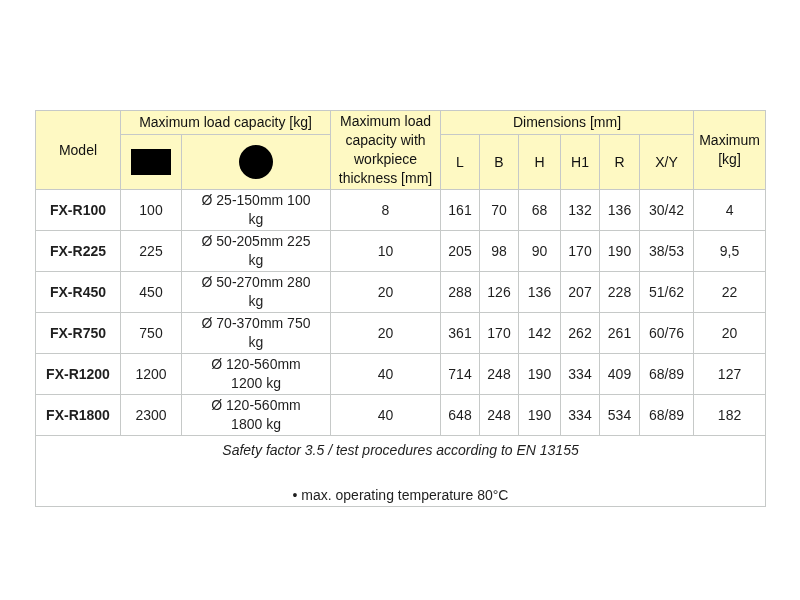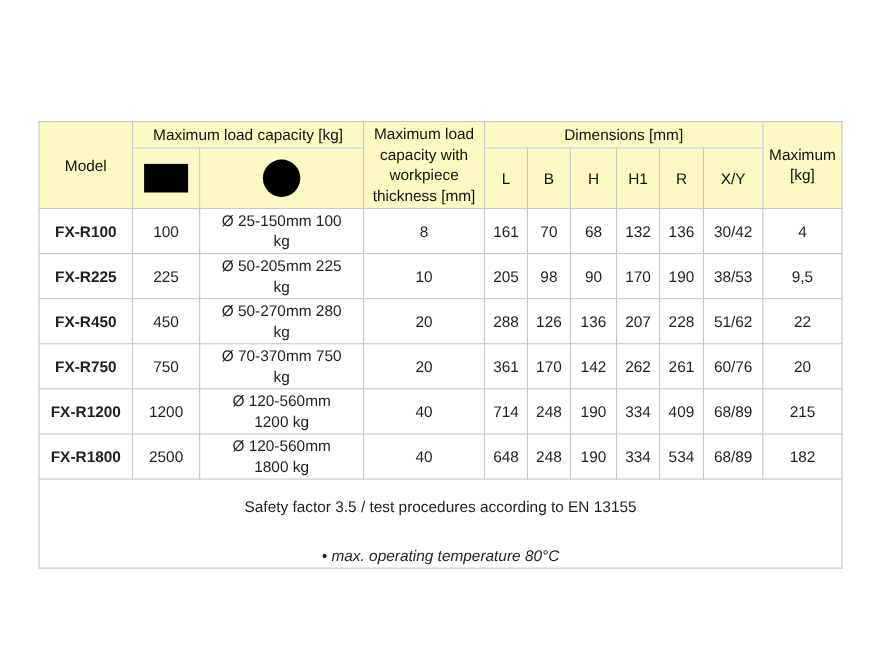--- a/index.html
+++ b/index.html
@@ -46,22 +46,22 @@
     background: #000;
     margin: 0 auto;
   }
   .circle-shape {
     width: 34px; height: 34px;
     background: #000;
     border-radius: 50%;
     margin: 0 auto;
   }
   td.footer-cell { background: #ffffff; }
-  .footer-line1 { margin-top: 14px; }
-  .footer-line2 { margin-top: 26px; font-style: italic; }
+  .footer-line1 { margin-top: 4px; font-style: italic; }
+  .footer-line2 { margin-top: 26px; }
 </style>
 </head>
 <body>
 
 <div class="spec-table-wrap">
   <table class="spec">
     <colgroup>
       <col style="width:85px">
       <col style="width:61px">
       <col style="width:149px">
@@ -164,26 +164,26 @@
       <td>1200</td>
       <td class="wrap">Ø 120-560mm
 1200 kg</td>
       <td>40</td>
       <td>714</td>
       <td>248</td>
       <td>190</td>
       <td>334</td>
       <td>409</td>
       <td>68/89</td>
-      <td>215</td>
+      <td>127</td>
     </tr>
 
     <tr class="drow">
       <td class="model-cell">FX-R1800</td>
-      <td>2500</td>
+      <td>2300</td>
       <td class="wrap">Ø 120-560mm
 1800 kg</td>
       <td>40</td>
       <td>648</td>
       <td>248</td>
       <td>190</td>
       <td>334</td>
       <td>534</td>
       <td>68/89</td>
       <td>182</td>

